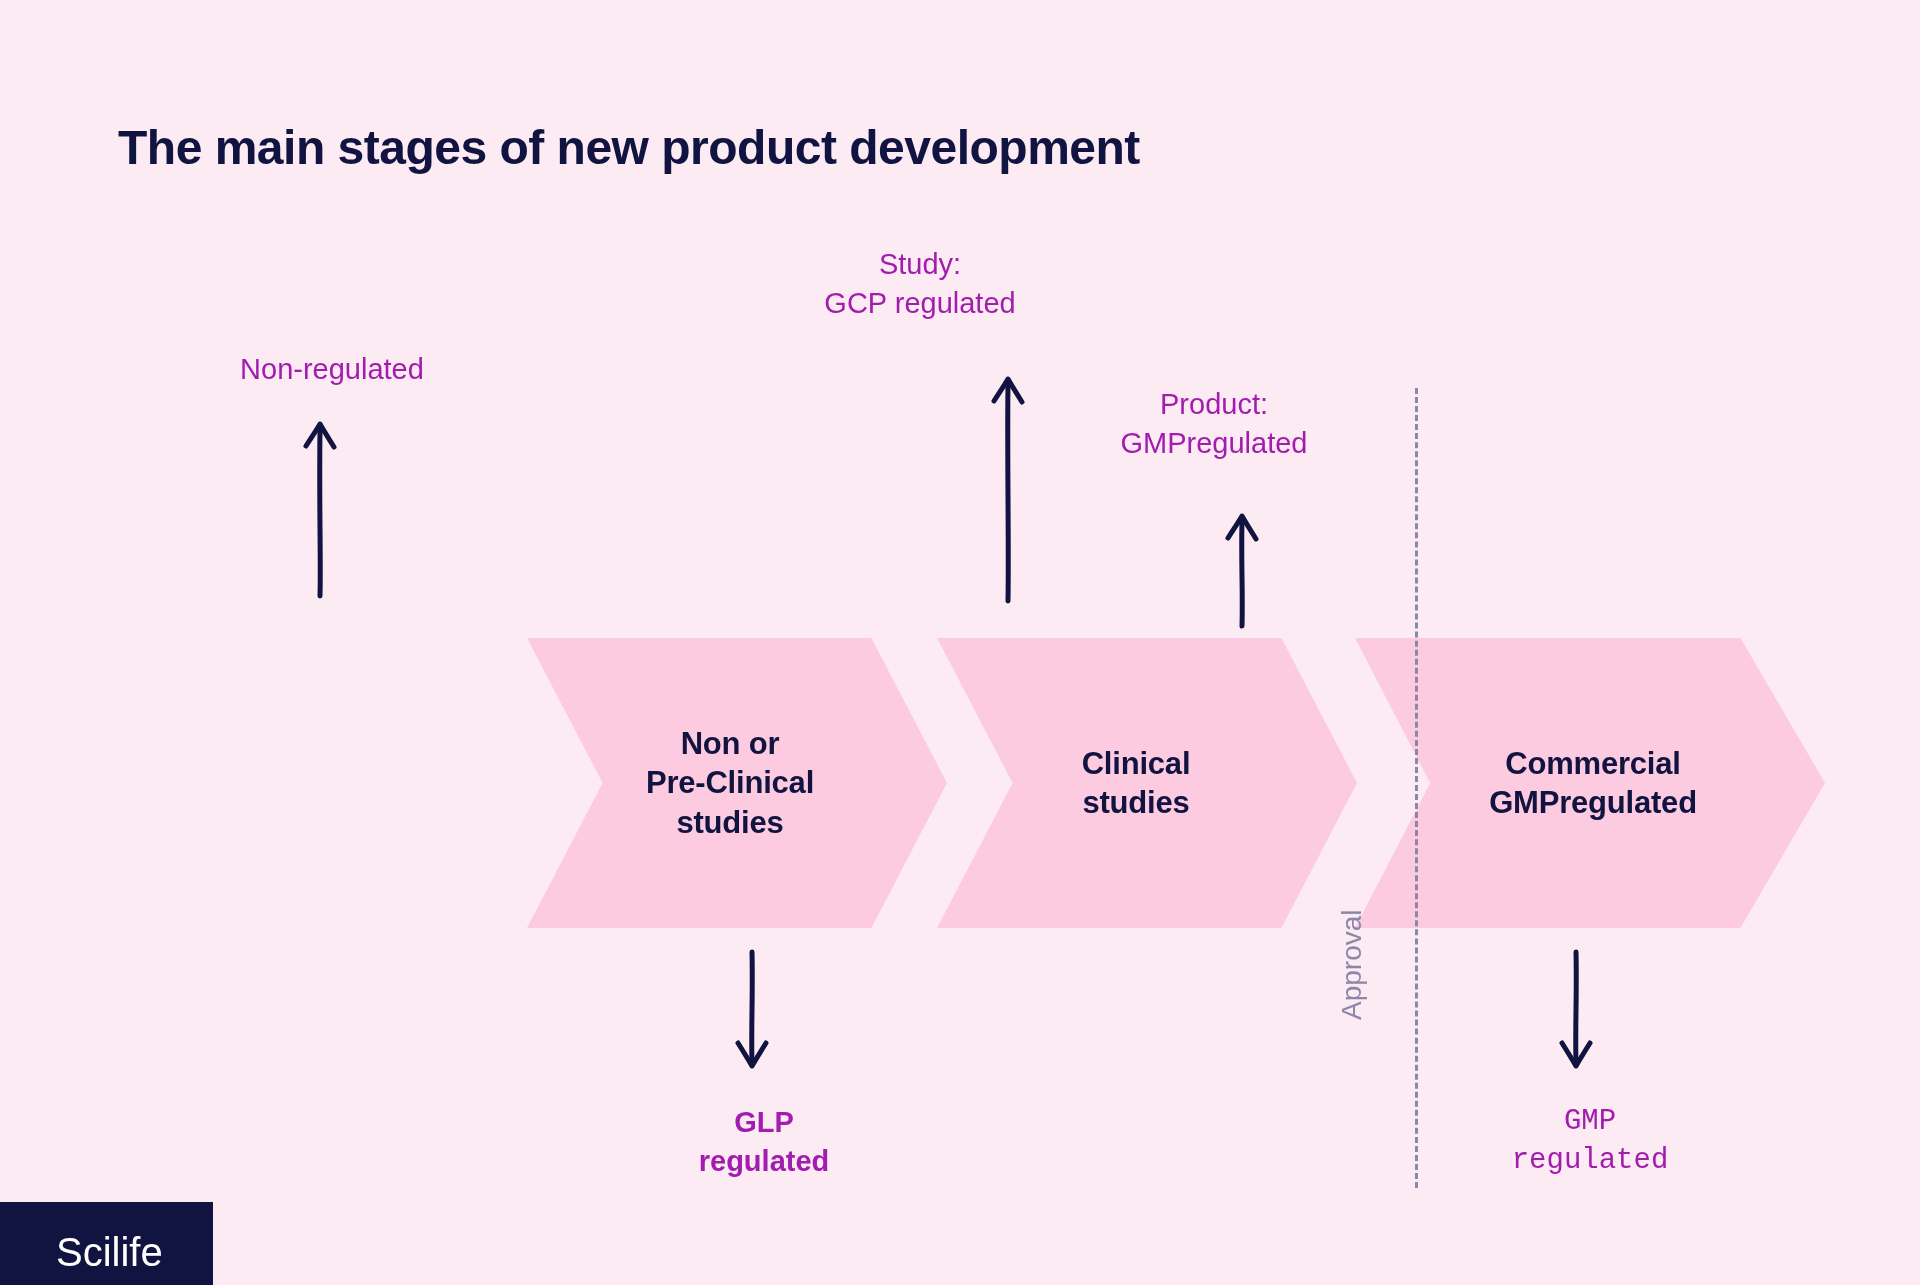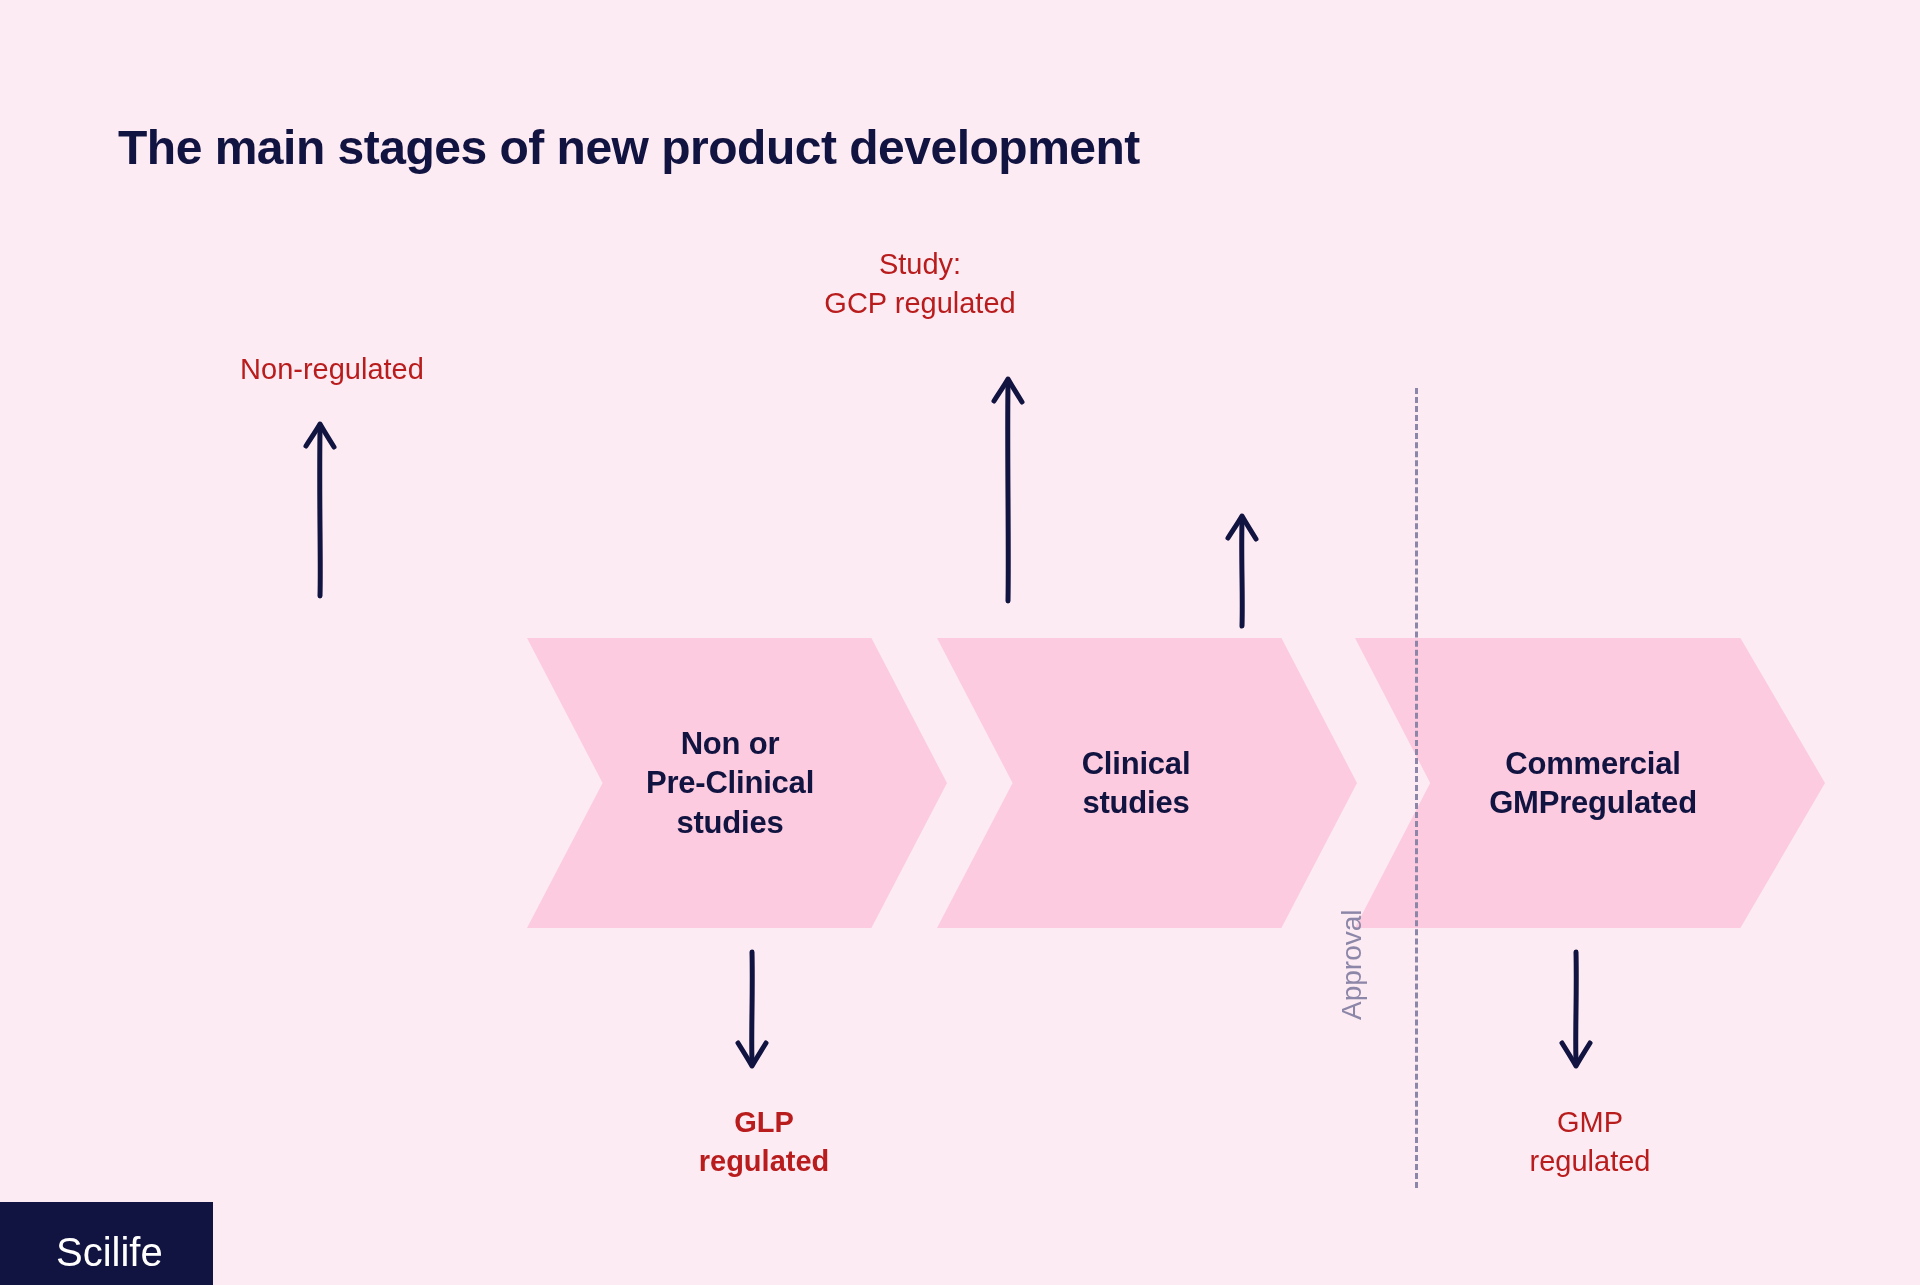--- a/index.html
+++ b/index.html
@@ -86,34 +86,34 @@
     clip-path: polygon(0 0, 82% 0, 100% 50%, 82% 100%, 0 100%, 16% 50%);
   }
   .chev-1 .chev-label { margin-right: 44px; }
   .chev-2 .chev-label { margin-left: 18px; margin-right: 32px; text-align: center; }
   .chev-3 .chev-label { margin-left: 14px; margin-right: 36px; }
   .chev-4 .chev-label { margin-left: 40px; margin-right: 34px; }
 
   
   .anno {
     position: absolute;
-    color: #b91c1c;
+    color: #a21caf;
     font-size: 29px;
     line-height: 1.33;
     text-align: center;
     white-space: pre-line;
     font-family: "Liberation Sans", sans-serif;
   }
   .anno.bold { font-weight: bold; }
 
   .anno-nonreg   { left: 202px;  top: 350px; width: 260px; }
   .anno-study    { left: 770px;  top: 245px; width: 300px; }
   .anno-product  { left: 1064px; top: 385px; width: 300px; }
   .anno-glp      { left: 634px;  top: 1103px; width: 260px; }
-  .anno-gmp      { left: 1460px; top: 1103px; width: 260px; }
+  .anno-gmp      { left: 1460px; top: 1103px; width: 260px; font-family: Liberation Mono, monospace; }
 
   
   .arrow { position: absolute; }
   .arrow svg { display: block; overflow: visible; }
 
   .arrow-nonreg  { left: 300px;  top: 408px; }
   .arrow-study   { left: 988px;  top: 363px; }
   .arrow-product { left: 1222px; top: 500px; }
   .arrow-glp     { left: 732px;  top: 948px; }
   .arrow-gmp     { left: 1556px; top: 948px; }
@@ -176,20 +176,22 @@
 
   <div class="anno anno-study">Study:
 GCP regulated</div>
   <div class="arrow arrow-study">
     <svg width="40" height="240" viewBox="0 0 40 240">
       <path d="M20 238 C21 180 19 90 20 22" stroke="#111340" stroke-width="5" fill="none" stroke-linecap="round"></path>
       <path d="M6 38 C11 30 16 23 20 16 C24 23 29 31 34 39" stroke="#111340" stroke-width="5" fill="none" stroke-linecap="round" stroke-linejoin="round"></path>
     </svg>
   </div>
 
+  <div class="anno anno-product">Product:
+GMPregulated</div>
   <div class="arrow arrow-product">
     <svg width="40" height="128" viewBox="0 0 40 128">
       <path d="M20 126 C21 95 19 60 20 22" stroke="#111340" stroke-width="5" fill="none" stroke-linecap="round"></path>
       <path d="M6 38 C11 30 16 23 20 16 C24 23 29 31 34 39" stroke="#111340" stroke-width="5" fill="none" stroke-linecap="round" stroke-linejoin="round"></path>
     </svg>
   </div>
 
   <div class="chevron-band">
     <div class="chev chev-2">
       <span class="chev-label">Non or

